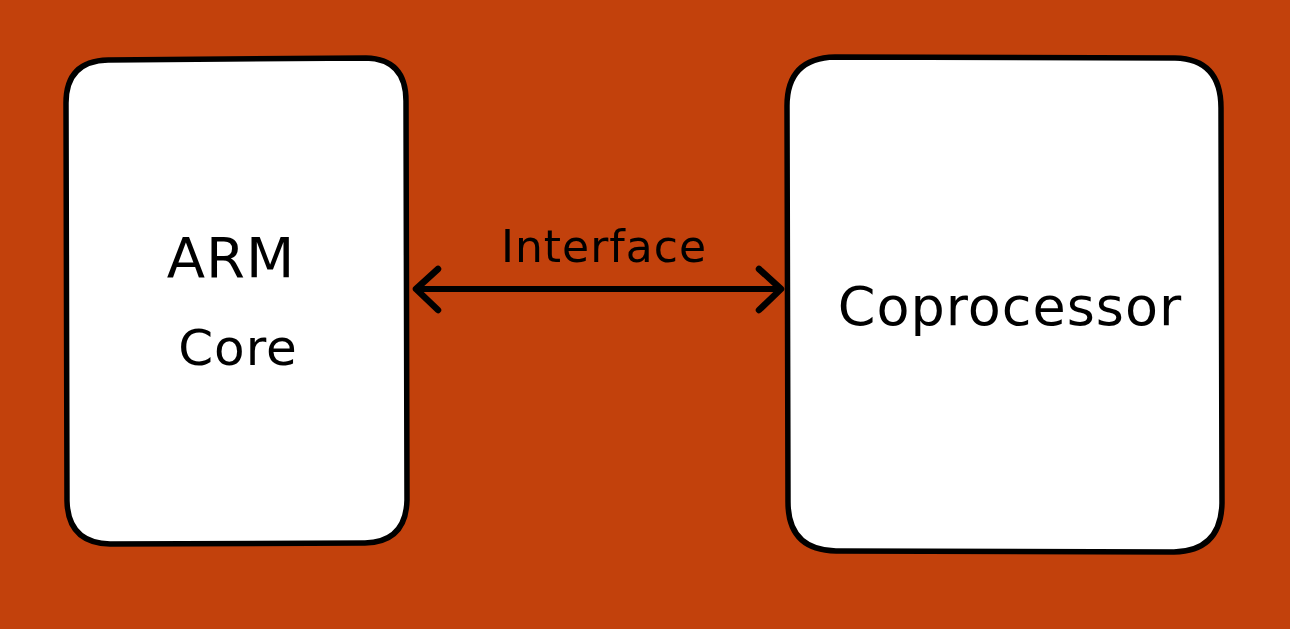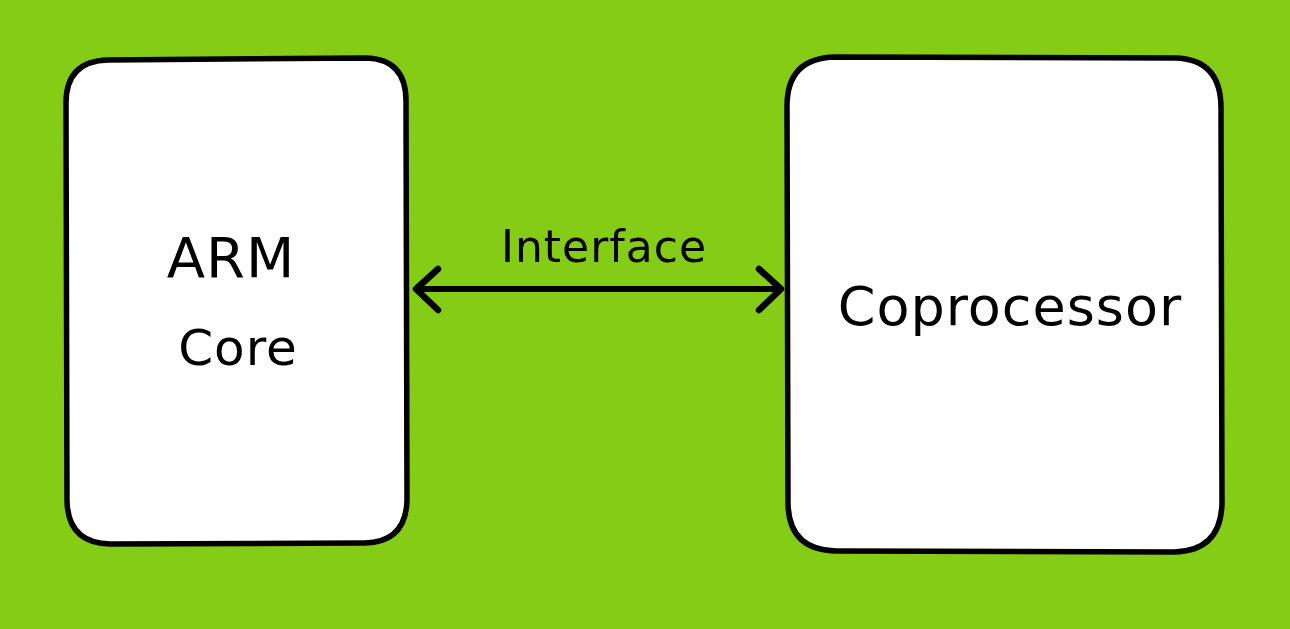--- a/index.html
+++ b/index.html
@@ -8,21 +8,21 @@
     padding: 0;
     background: #ffffff;
   }
   body {
     font-family: "DejaVu Sans", sans-serif;
   }
   #canvas {
     position: relative;
     width: 1290px;
     height: 629px;
-    background: #84cc16;
+    background: #c2410c;
     overflow: hidden;
   }
   #diagram-svg {
     position: absolute;
     top: 0;
     left: 0;
     width: 1290px;
     height: 629px;
   }
   .node-box {

